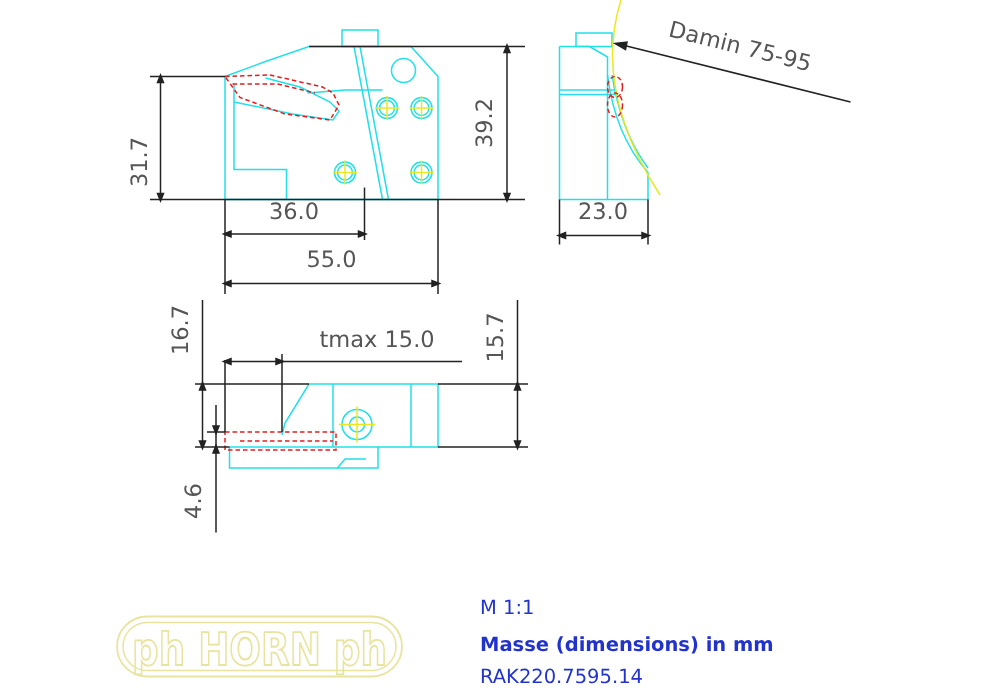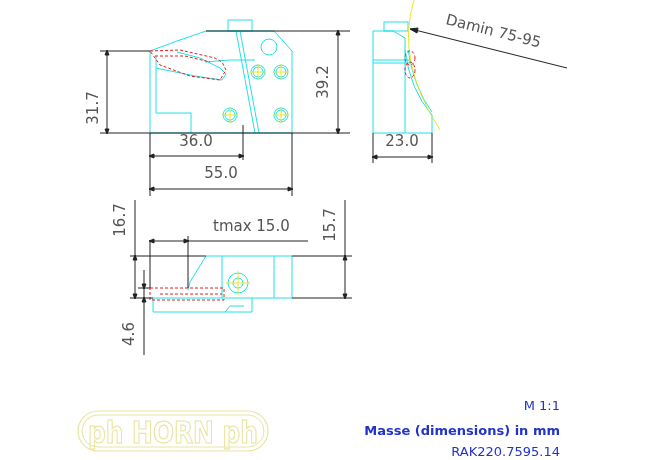--- a/index.html
+++ b/index.html
@@ -1,19 +1,19 @@
 <!DOCTYPE html>
 <html><head>
 <meta charset="utf-8">
 <style>
   html, body { margin: 0; padding: 0; background: #ffffff; }
   body { width: 670px; height: 460px; position: relative; overflow: hidden; }
   svg { position: absolute; left: 0; top: 0; }
   .dimtxt { font-family: "DejaVu Sans", sans-serif; font-size: 15px; fill: #555555; }
-  .info { position: absolute; font-family: "DejaVu Sans", sans-serif; font-size: 13px; color: #2233cc; text-align: right; width: 240px; left: 320px; }
+  .info { position: absolute; font-family: "DejaVu Sans", sans-serif; font-size: 13px; color: #2233cc; text-align: left; width: 240px; left: 320px; }
   .logo-txt { font-family: "DejaVu Sans", sans-serif; font-weight: bold; font-size: 30px; fill: none; stroke: #e8e4a0; stroke-width: 1.2; }
 </style>
 </head>
 <body>
 
 <svg width="670" height="460" viewBox="0 0 670 460">
 
   <g>
 
     <g fill="none" stroke="#22e0e8" stroke-width="1">

